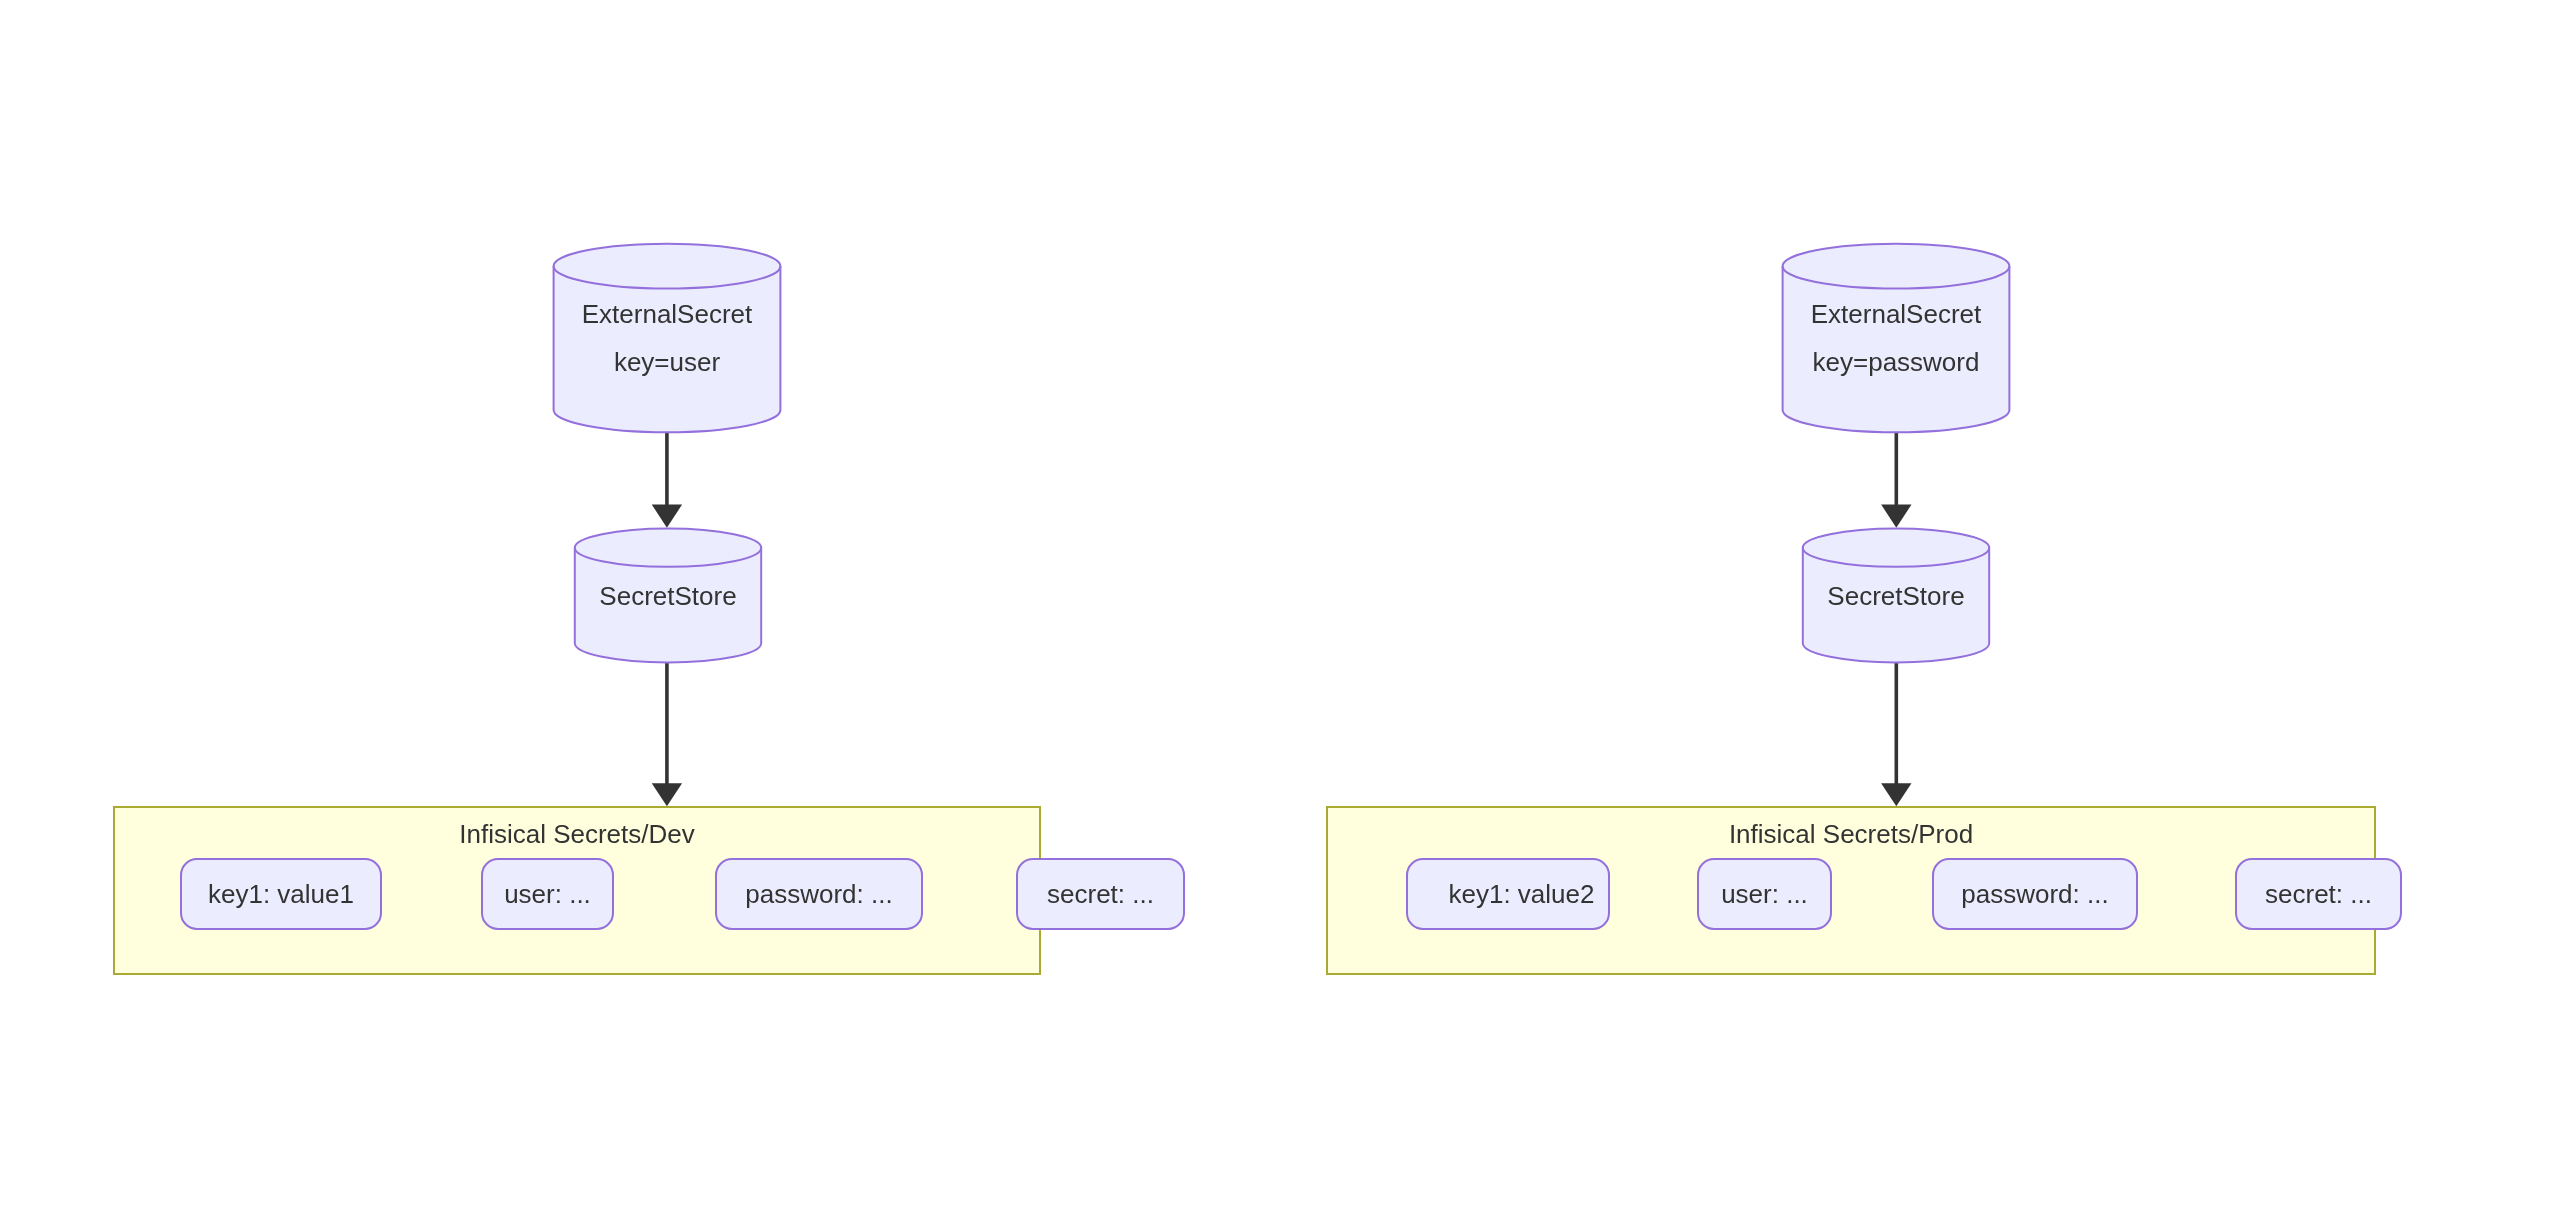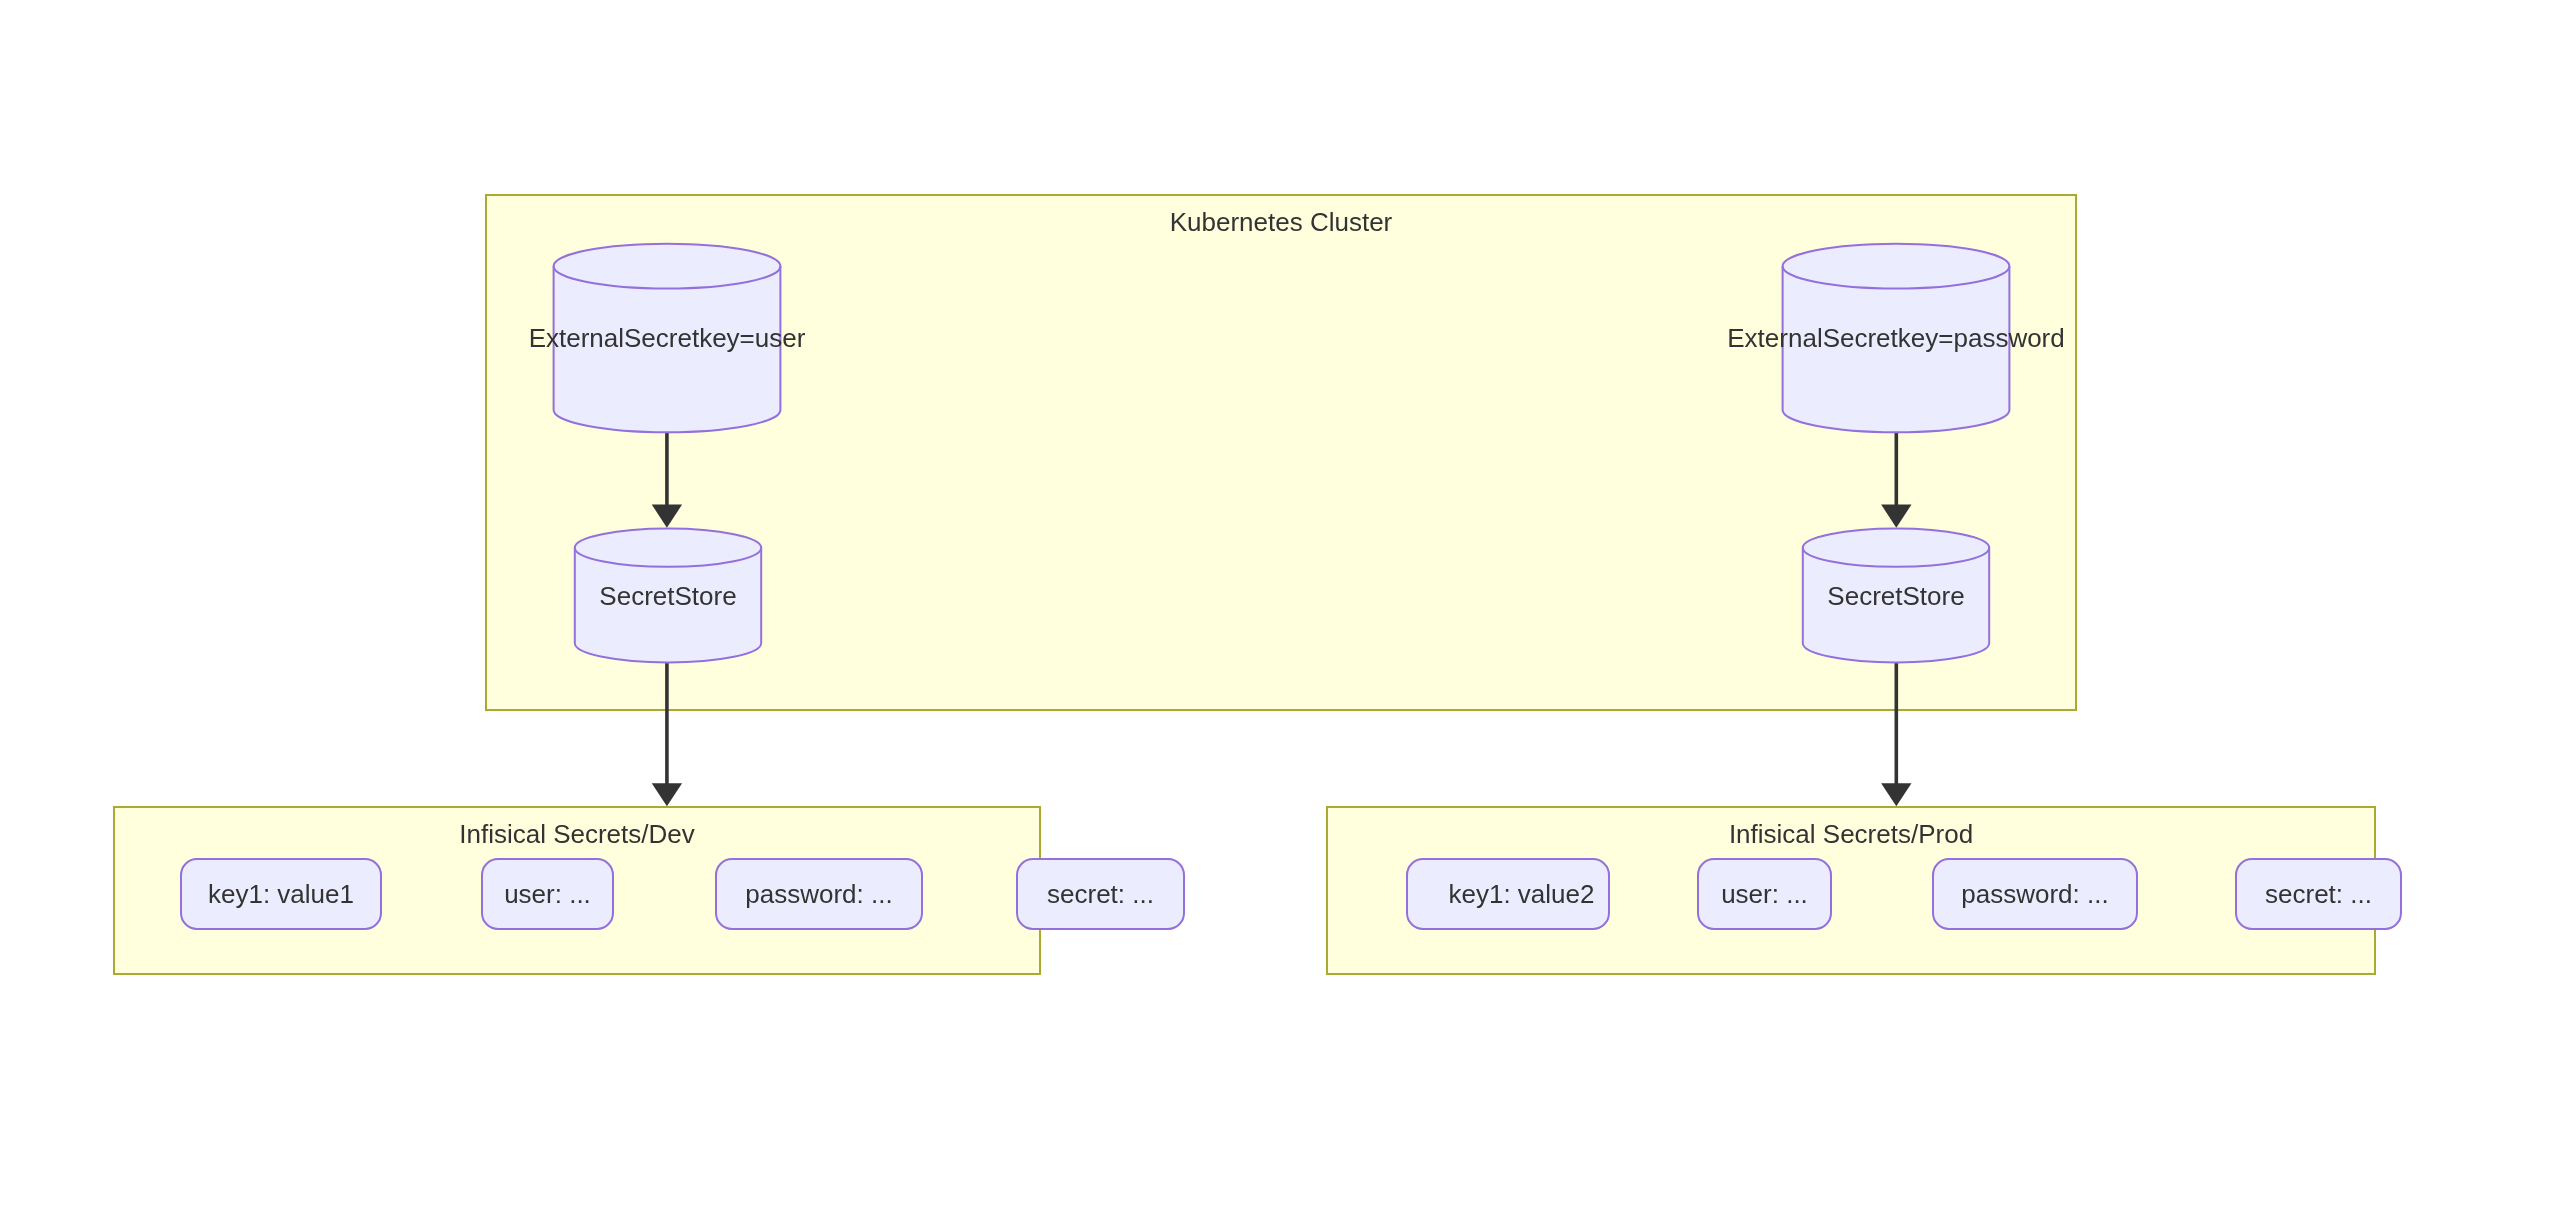--- a/index.html
+++ b/index.html
@@ -40,44 +40,41 @@
     pointer-events:none;
   }
   .edge-line{stroke:var(--arrow);stroke-width:4.5;fill:none;}
   .edge-head{fill:var(--arrow);stroke:none;}
   .cylinder{position:absolute;}
   .cylinder svg{position:absolute;left:0;top:0;overflow:visible;}
   .cyl-shape{fill:var(--node-fill);stroke:var(--node-border);stroke-width:2.5;}
   .cyl-rim{fill:none;stroke:var(--node-border);stroke-width:2.5;}
   .cyl-label{
     position:absolute;left:0;right:0;top:0;bottom:0;
-    display:flex;flex-direction:row;
+    display:flex;flex-direction:column;
     align-items:center;justify-content:center;
     font-size:26px;line-height:48px;
     text-align:left;white-space:nowrap;
   }
   .secret-node{
     position:absolute;
     top:50px;height:72px;
     background:var(--node-fill);
     border:2px solid var(--node-border);
     border-radius:17px;
     box-sizing:border-box;
     display:flex;align-items:center;justify-content:center;
     font-size:26px;white-space:nowrap;
   }
 </style>
 </head>
 <body>
 
 <div class="canvas">
 
-  <div class="cluster" style="left:485px;top:194px;width:1592px;height:517px;">
-    <div class="cluster-title">Kubernetes Cluster</div>
-  </div>
 
   <div class="cluster" style="left:113px;top:806px;width:928px;height:169px;">
     <div class="cluster-title">Infisical Secrets/Dev</div>
     <div class="secret-node" style="left:65px;width:202px;">key1: value1</div>
     <div class="secret-node" style="left:366px;width:133px;">user: ...</div>
     <div class="secret-node" style="left:600px;width:208px;">password: ...</div>
     <div class="secret-node" style="left:901px;width:169px;">secret: ...</div>
   </div>
 
   <div class="cluster" style="left:1326px;top:806px;width:1050px;height:169px;">

